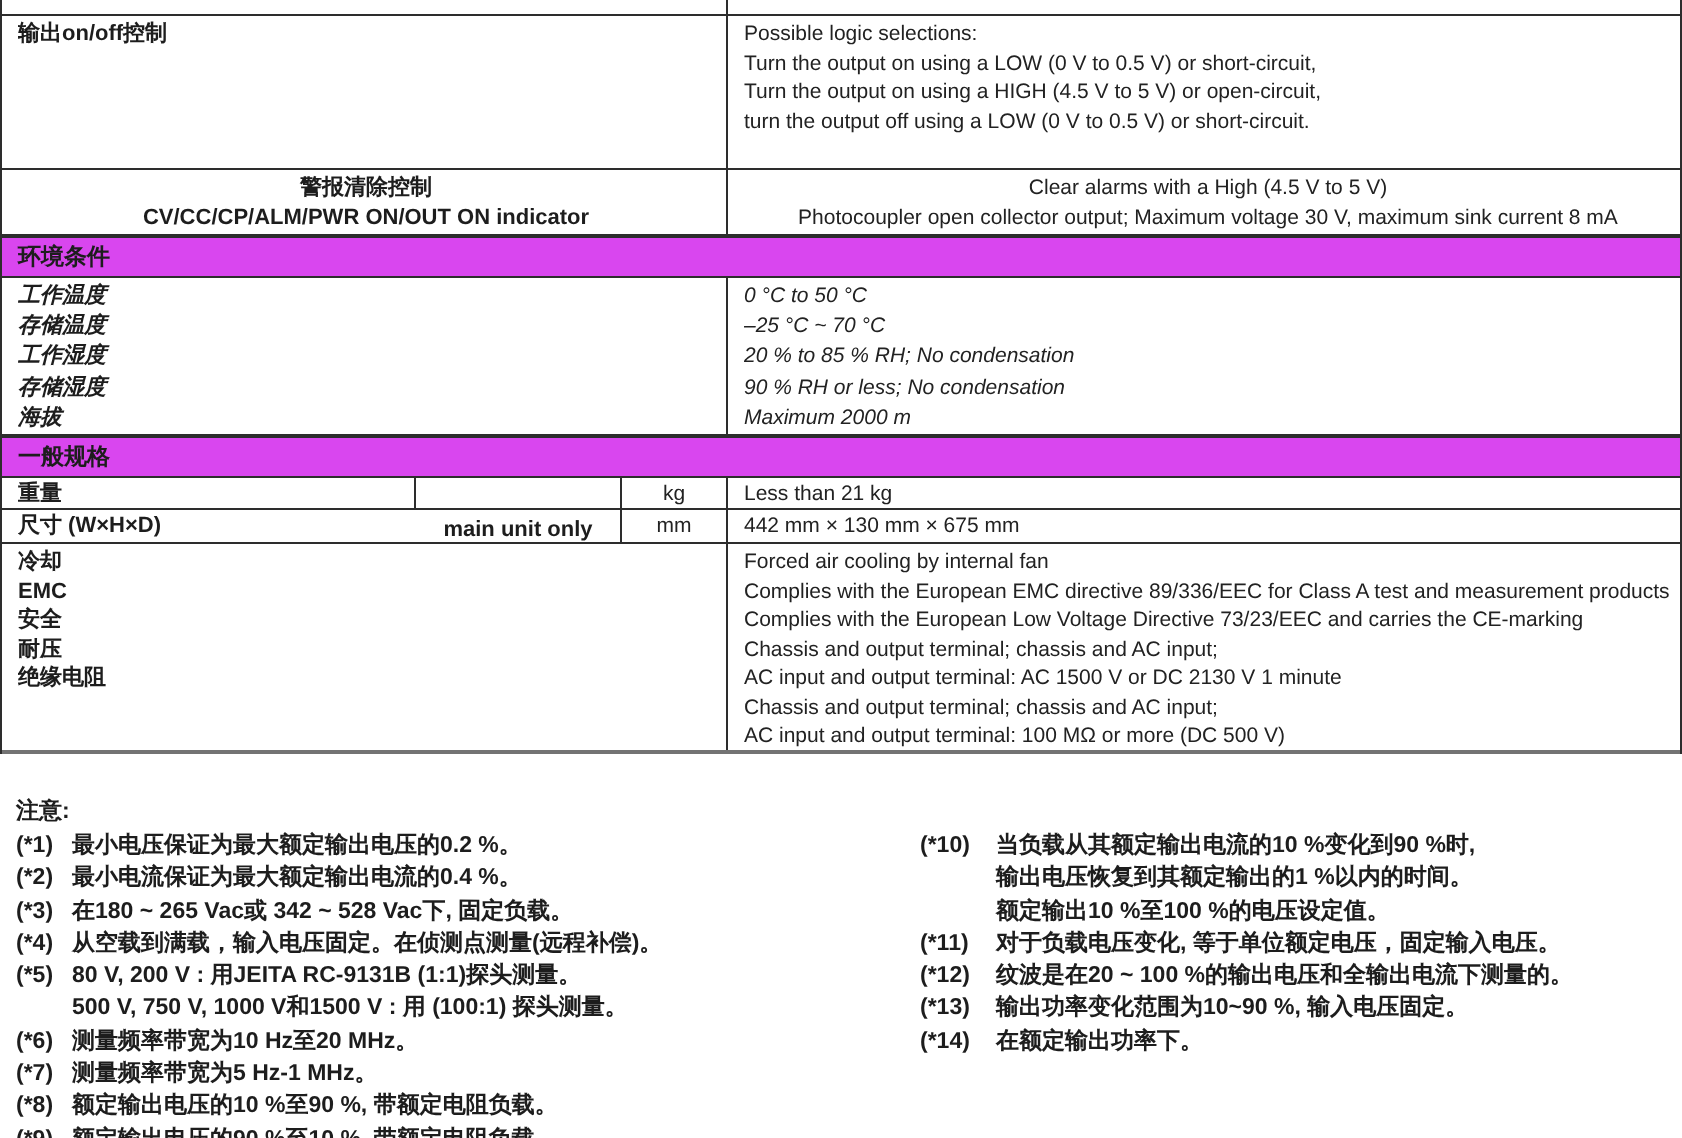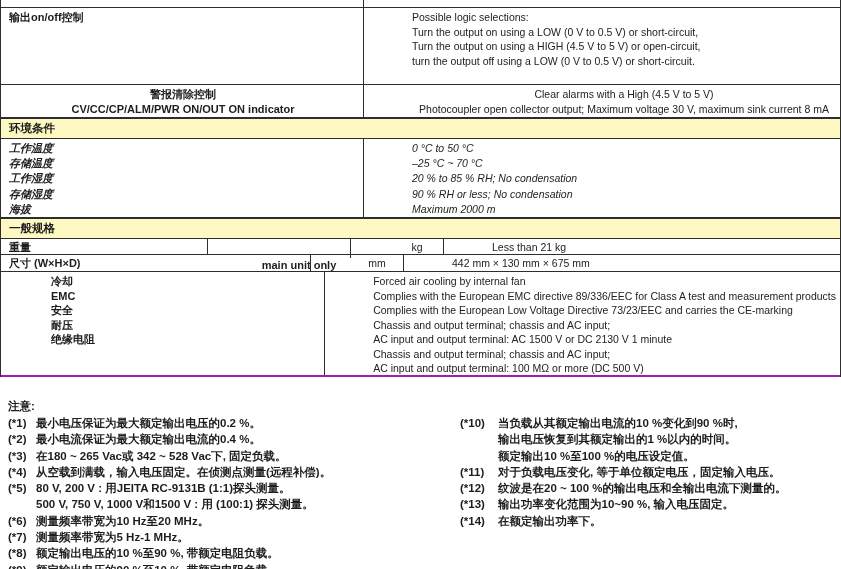--- a/index.html
+++ b/index.html
@@ -2,52 +2,52 @@
 <html><head>
 <meta charset="utf-8">
 <style>
   * { margin:0; padding:0; box-sizing:border-box; }
   html,body { background:#ffffff; }
   body { font-family:"Liberation Sans","DejaVu Sans",sans-serif; color:#1d1d1d; }
   .sheet { position:relative; width:841px; height:569px; background:#fff; overflow:hidden; }
 
   
   .tbl { width:841px; border-left:1px solid #2d2d2d; border-right:1px solid #2d2d2d; }
-  .row { display:flex; border-bottom:1px solid #2d2d2d; background:#fff;gap:40px; }
+  .row { display:flex; border-bottom:1px solid #2d2d2d; background:#fff; }
   .c-label { width:363px; border-right:1px solid #2d2d2d; padding:2px 6px 0 8px; }
   .c-value { flex:1; padding:2px 4px 0 8px; }
   .ln { white-space:nowrap; overflow:hidden; }
   .zh { font-weight:700; font-size:11px; }
   .en { font-size:10.5px; color:#222; }
 
   .row-partial { height:8px; }
   .row-partial .c-label, .row-partial .c-value { padding:0; }
 
   .row-logic  { height:77px; }
   .row-logic .ln { line-height:14.7px; }
 
   .row-alarm  { height:33px;text-align:center; }
   .row-alarm .ln { line-height:15px; }
 
-  .row-header { height:21px; background:#fef9c3; border-top:1px solid #2d2d2d;
+  .row-header { height:21px; background:#d946ef; border-top:1px solid #2d2d2d;
                 align-items:center; padding-left:8px; font-weight:700; font-size:11.5px; }
 
   .row-env    { height:79px; }
   .row-env .ln { line-height:15.2px;font-style:italic; }
 
   .row-weight { height:16px; }
   .row-dim    { height:17px; }
   .row-weight .ln, .row-dim .ln { line-height:15px; }
   .c-l207 { width:207px; border-right:1px solid #2d2d2d; padding:1px 6px 0 8px; }
   .c-l310 { width:310px; border-right:1px solid #2d2d2d; padding:1px 6px 0 8px; }
   .c-note { width:103px; border-right:1px solid #2d2d2d; text-align:center; padding-top:19px; }
   .c-unit { width:53px;  border-right:1px solid #2d2d2d; text-align:center; padding-top:1px; }
   .c-val  { flex:1; padding:1px 4px 0 8px; }
 
-  .row-misc { height:105px; border-bottom:2px solid #a21caf;padding-left:42px; }
+  .row-misc { height:105px; border-bottom:2px solid #737373; }
   .row-misc .ln { line-height:14.5px; }
 
   
   .notes { padding:21px 0 0 8px;font-weight:bold; }
   .notes-title { font-size:11.5px; line-height:16px; }
   .notes-cols { display:flex; margin-top:1px; }
   .notes-col-left  { width:452px; flex:none; }
   .notes-col-right { flex:1; }
   .note-line { display:flex; font-size:11.5px; line-height:16.3px; white-space:nowrap; }
   .note-line .m { flex:none; }

